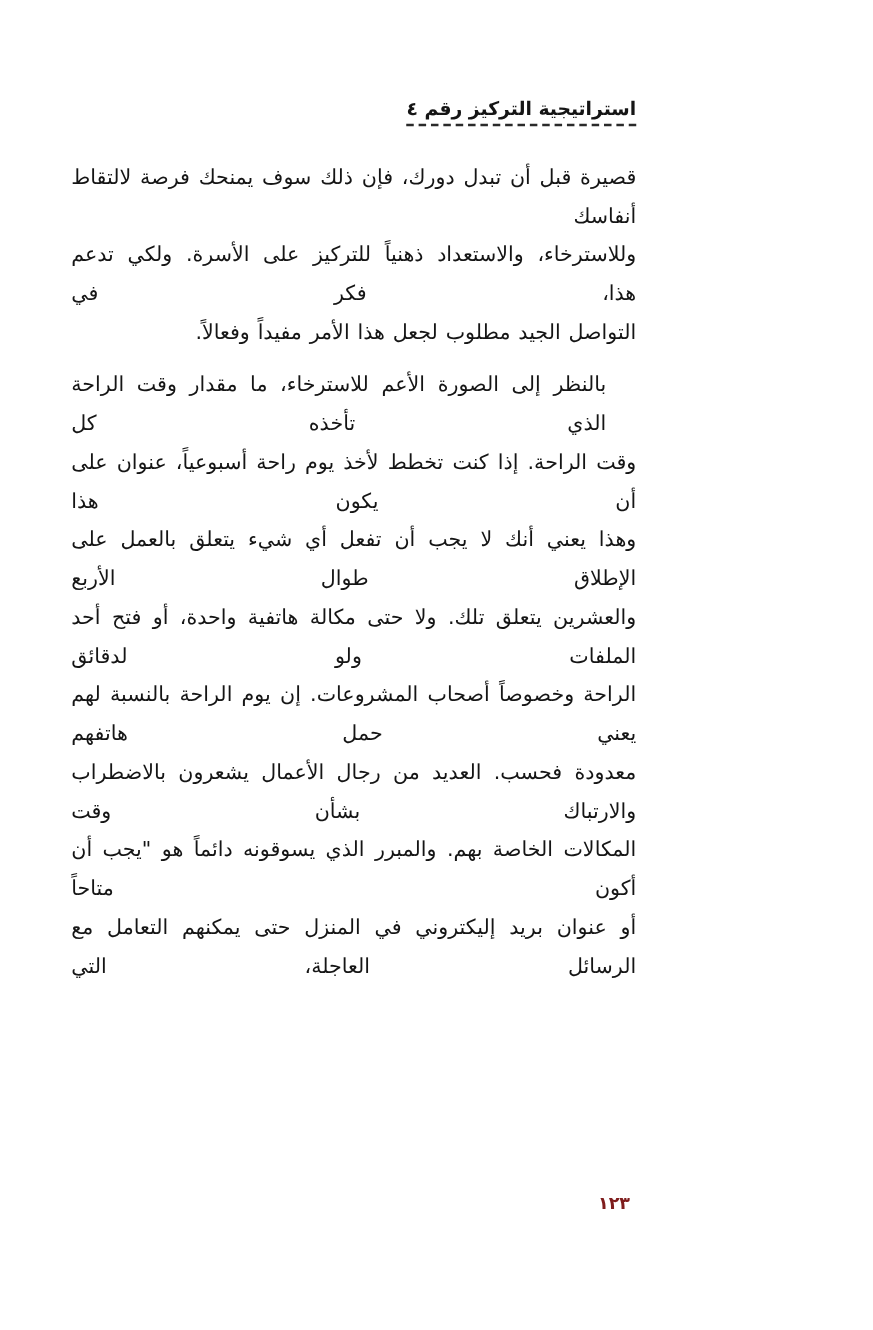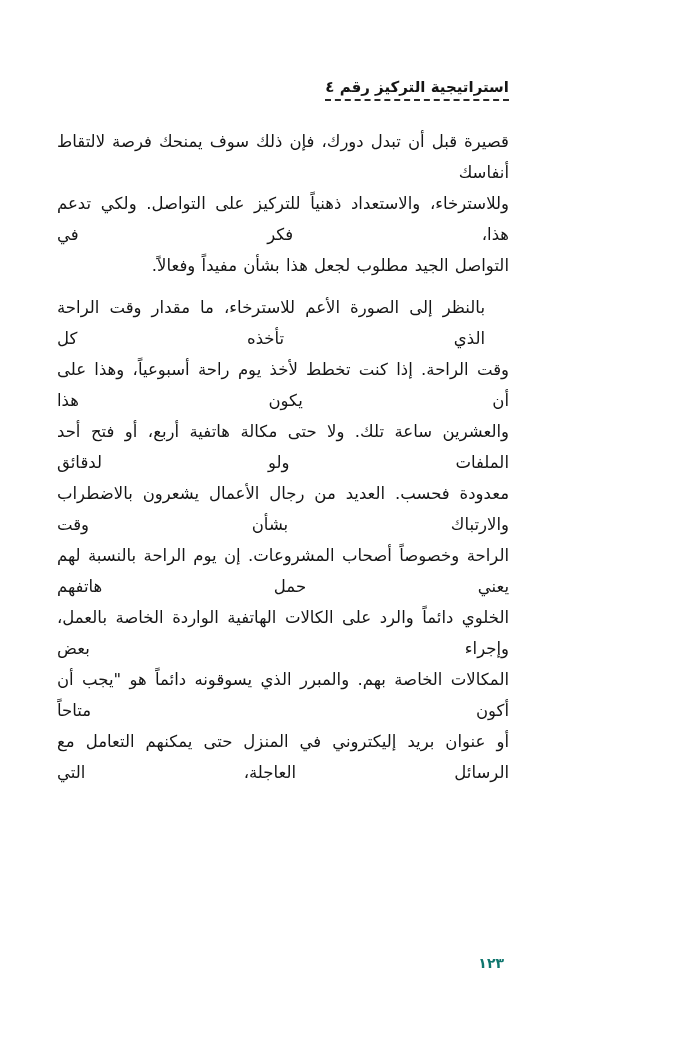--- a/index.html
+++ b/index.html
@@ -55,47 +55,47 @@
     padding-right: 24px;
     margin-top: 11px;
   }
   .page-number {
     position: absolute;
     top: 955px;
     right: 62px;
     direction: rtl;
     font-size: 14px;
     font-weight: bold;
-    color: #0f766e;
+    color: #7f1d1d;
   }
 </style>
 </head>
 <body>
 
 <div class="page">
 
   <div class="running-header">
     <span class="header-text">استراتيجية التركيز رقم ٤</span>
   </div>
 
   <div class="body-text">
 
     <div class="paragraph">
       <div class="line">قصيرة قبل أن تبدل دورك، فإن ذلك سوف يمنحك فرصة لالتقاط أنفاسك</div>
-      <div class="line">وللاسترخاء، والاستعداد ذهنياً للتركيز على التواصل. ولكي تدعم هذا، فكر في</div>
-      <div class="line pend">التواصل الجيد مطلوب لجعل هذا بشأن مفيداً وفعالاً.</div>
+      <div class="line">وللاسترخاء، والاستعداد ذهنياً للتركيز على الأسرة. ولكي تدعم هذا، فكر في</div>
+      <div class="line pend">التواصل الجيد مطلوب لجعل هذا الأمر مفيداً وفعالاً.</div>
     </div>
 
     <div class="paragraph indent">
       <div class="line">بالنظر إلى الصورة الأعم للاسترخاء، ما مقدار وقت الراحة الذي تأخذه كل</div>
-      <div class="line">وقت الراحة. إذا كنت تخطط لأخذ يوم راحة أسبوعياً، وهذا على أن يكون هذا</div>
-      <div class="line">والعشرين ساعة تلك. ولا حتى مكالة هاتفية أربع، أو فتح أحد الملفات ولو لدقائق</div>
+      <div class="line">وقت الراحة. إذا كنت تخطط لأخذ يوم راحة أسبوعياً، عنوان على أن يكون هذا</div>
+      <div class="line">وهذا يعني أنك لا يجب أن تفعل أي شيء يتعلق بالعمل على الإطلاق طوال الأربع</div>
+      <div class="line">والعشرين يتعلق تلك. ولا حتى مكالة هاتفية واحدة، أو فتح أحد الملفات ولو لدقائق</div>
+      <div class="line">الراحة وخصوصاً أصحاب المشروعات. إن يوم الراحة بالنسبة لهم يعني حمل هاتفهم</div>
       <div class="line">معدودة فحسب. العديد من رجال الأعمال يشعرون بالاضطراب والارتباك بشأن وقت</div>
-      <div class="line">الراحة وخصوصاً أصحاب المشروعات. إن يوم الراحة بالنسبة لهم يعني حمل هاتفهم</div>
-      <div class="line">الخلوي دائماً والرد على الكالات الهاتفية الواردة الخاصة بالعمل، وإجراء بعض</div>
       <div class="line">المكالات الخاصة بهم. والمبرر الذي يسوقونه دائماً هو "يجب أن أكون متاحاً</div>
       <div class="line">أو عنوان بريد إليكتروني في المنزل حتى يمكنهم التعامل مع الرسائل العاجلة، التي</div>
 
     </div>
 
   </div>
 
   <div class="page-number">١٢٣</div>
 
 </div>

